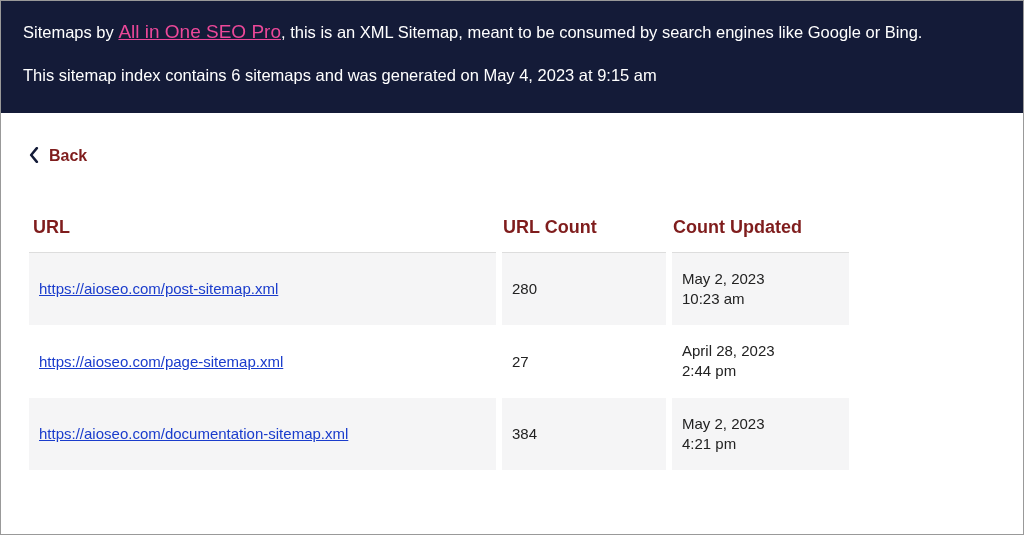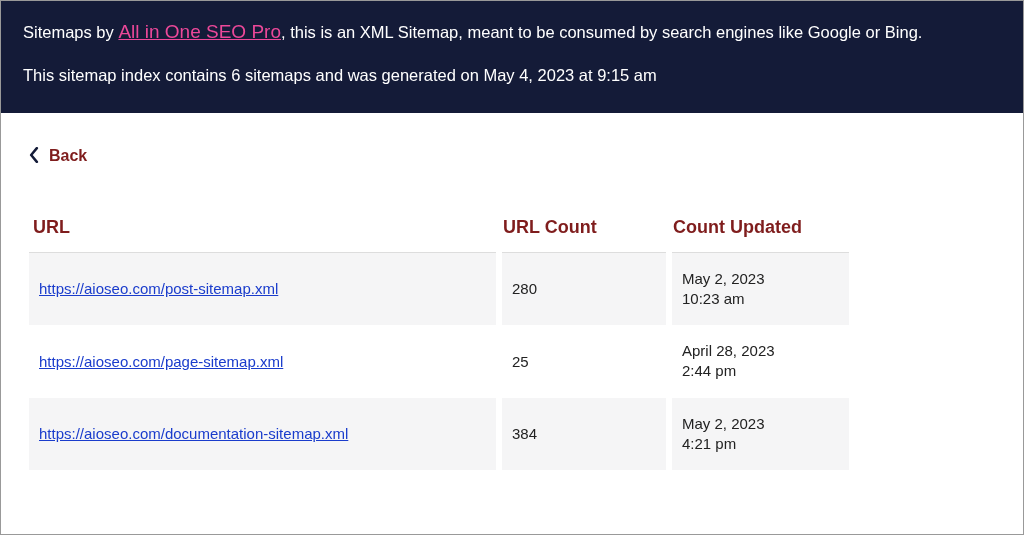--- a/index.html
+++ b/index.html
@@ -56,21 +56,21 @@
         </tr>
       </thead>
       <tbody>
         <tr class="row">
           <td class="url"><a href="#">https://aioseo.com/post-sitemap.xml</a></td>
           <td>280</td>
           <td class="date"><span>May 2, 2023</span><span class="d2">10:23 am</span></td>
         </tr>
         <tr class="row">
           <td class="url"><a href="#">https://aioseo.com/page-sitemap.xml</a></td>
-          <td>25</td>
+          <td>27</td>
           <td class="date"><span>April 28, 2023</span><span class="d2">2:44 pm</span></td>
         </tr>
         <tr class="row">
           <td class="url"><a href="#">https://aioseo.com/documentation-sitemap.xml</a></td>
           <td>384</td>
           <td class="date"><span>May 2, 2023</span><span class="d2">4:21 pm</span></td>
         </tr>
       </tbody>
     </table>
   </div>

